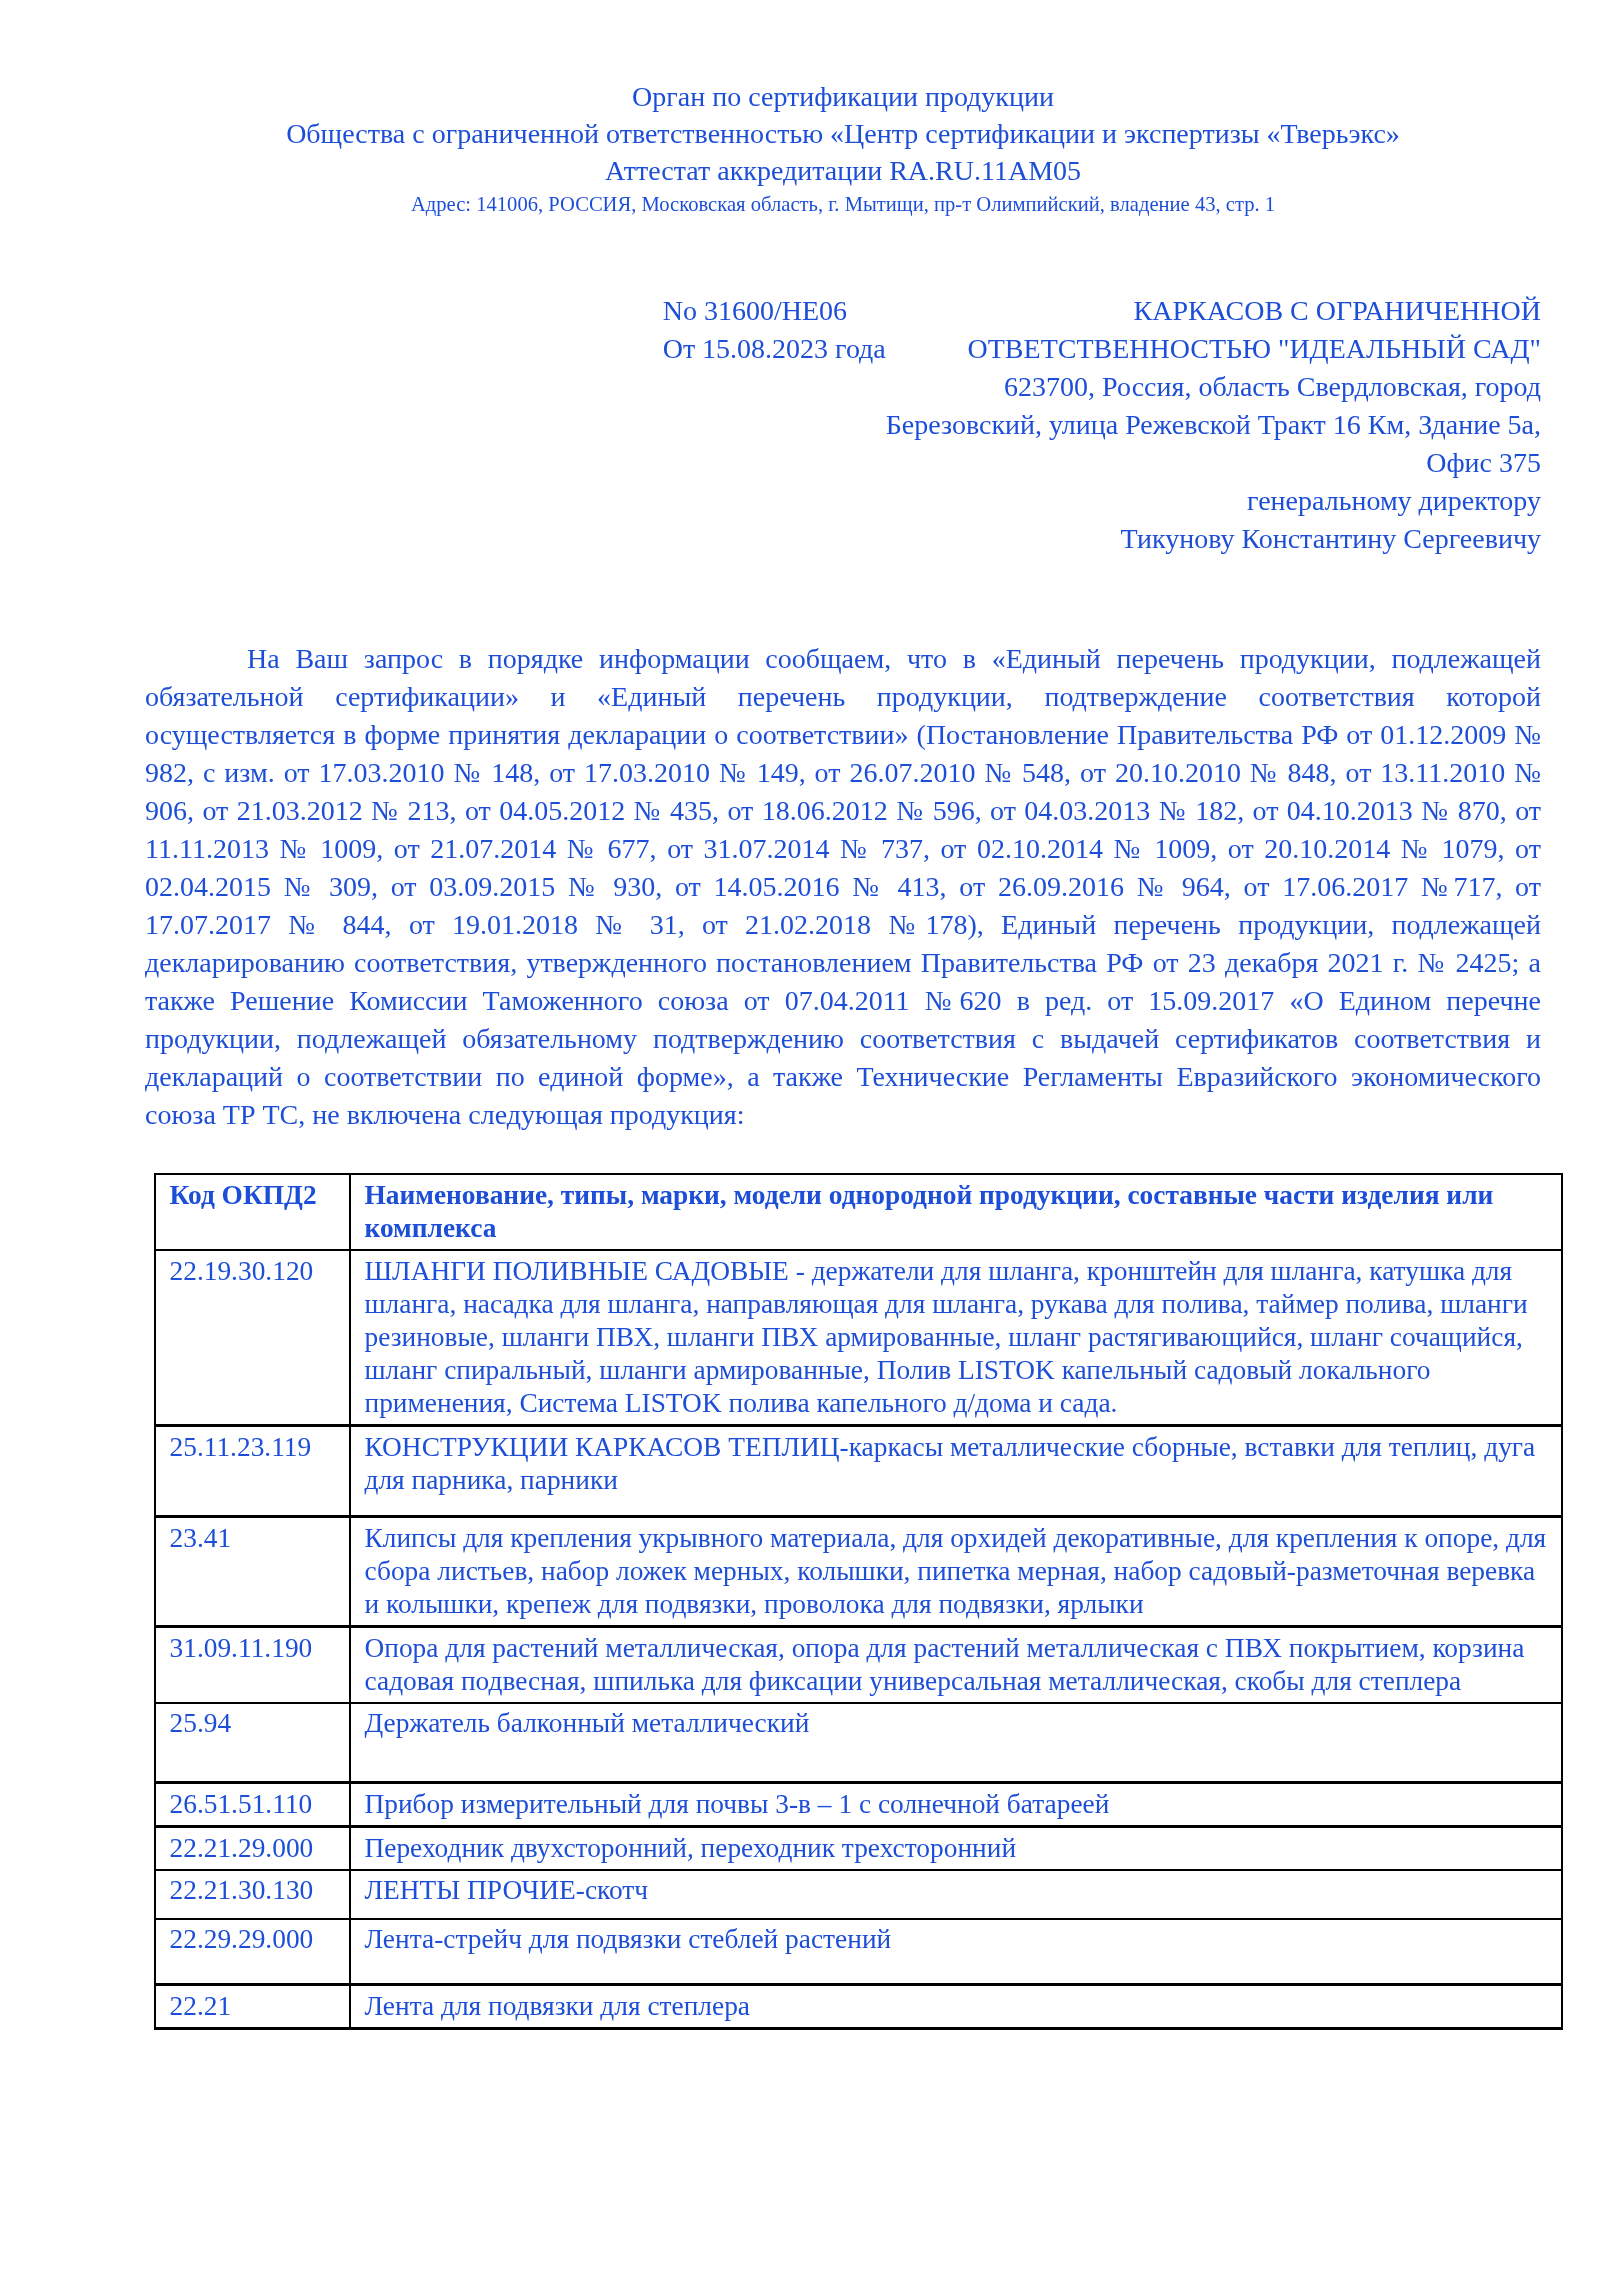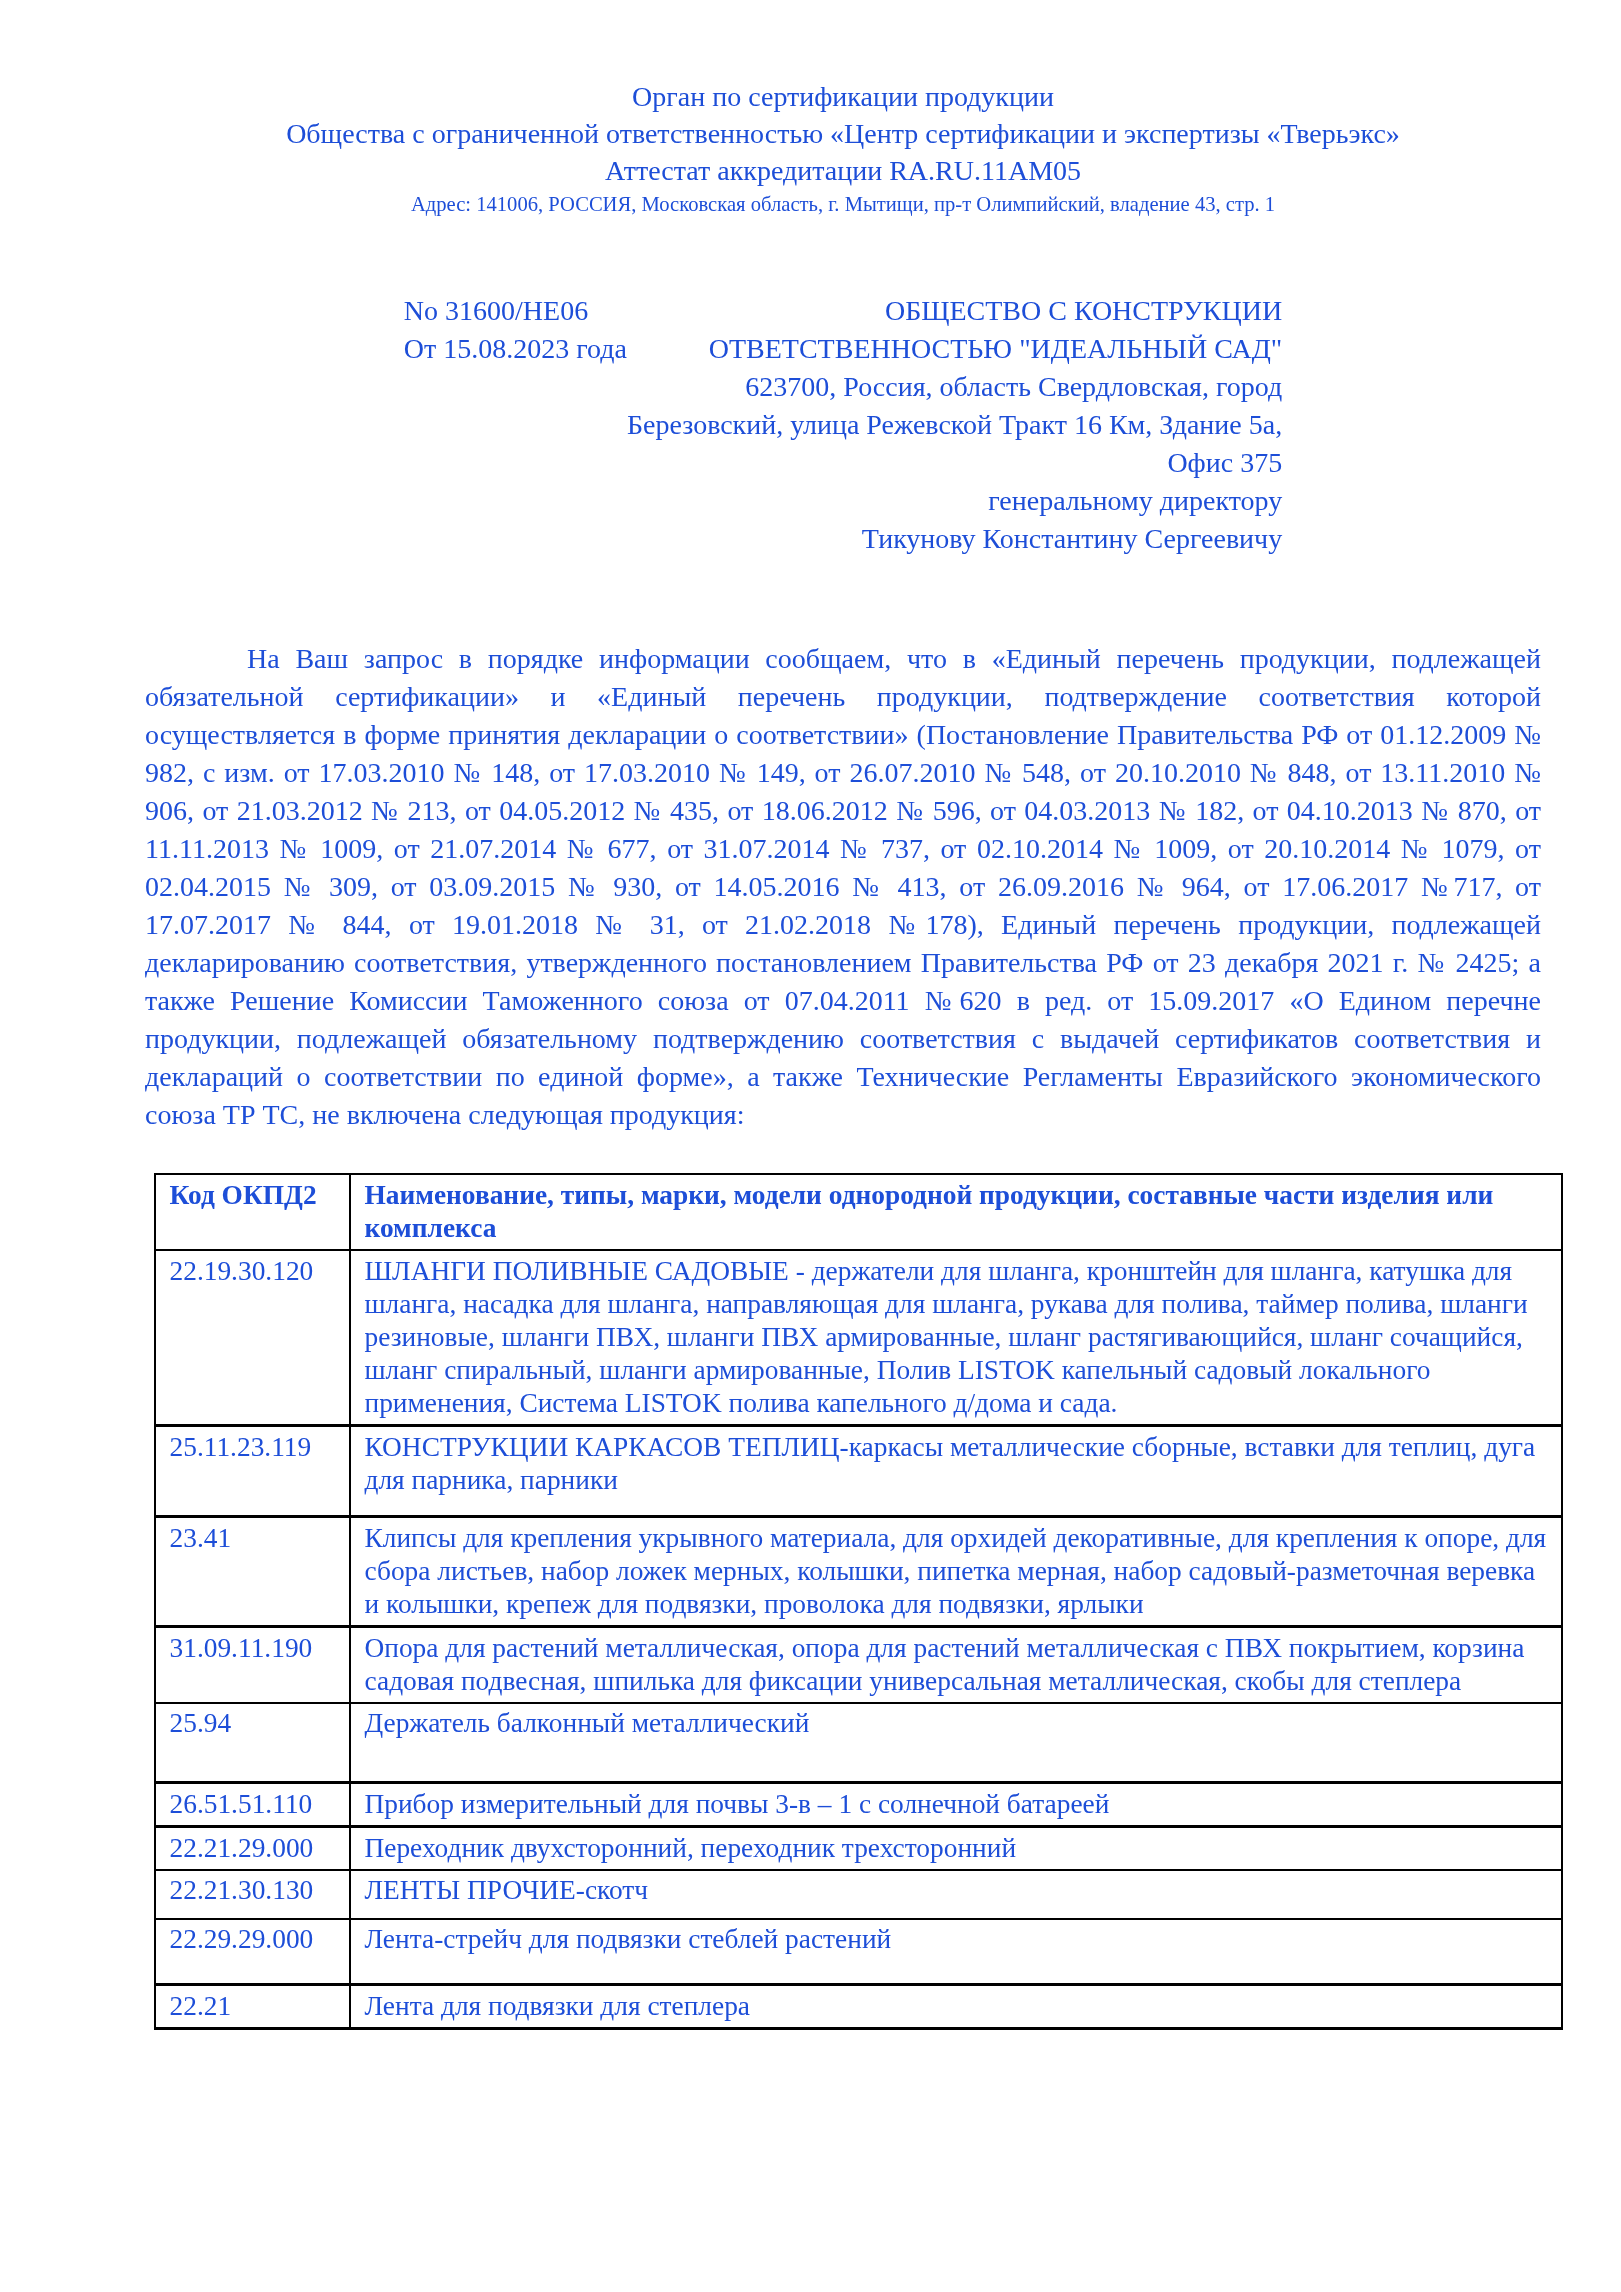--- a/index.html
+++ b/index.html
@@ -25,21 +25,21 @@
     line-height: 37px;
   }
   .letterhead .address-line {
     font-size: 20.6px;
     line-height: 27.4px;
     margin-top: 2px;
   }
   
   .ref-row {
     display: flex;
-    justify-content: center;
+    justify-content: flex-end;
     align-items: flex-start;
     margin-top: 74px;
   }
   .ref-block {
     font-size: 28px;
     line-height: 38px;
     white-space: nowrap;
   }
   .recipient-block {
     text-align: right;
@@ -99,21 +99,21 @@
     <div>Аттестат аккредитации RA.RU.11АМ05</div>
     <div class="address-line">Адрес: 141006, РОССИЯ, Московская область, г. Мытищи, пр-т Олимпийский, владение 43, стр. 1</div>
   </div>
 
   <div class="ref-row">
     <div class="ref-block">
       <div>No 31600/НЕ06</div>
       <div>От 15.08.2023 года</div>
     </div>
     <div class="recipient-block">
-        <div>ОБЩЕСТВО С КОНСТРУКЦИИ</div>
+        <div>КАРКАСОВ С ОГРАНИЧЕННОЙ</div>
         <div>ОТВЕТСТВЕННОСТЬЮ "ИДЕАЛЬНЫЙ САД"</div>
         <div>623700, Россия, область Свердловская, город</div>
         <div>Березовский, улица Режевской Тракт 16 Км, Здание 5а,</div>
         <div>Офис 375</div>
         <div>генеральному директору</div>
         <div>Тикунову Константину Сергеевичу</div>
       </div>
   </div>
 
   <div class="body-paragraph">На Ваш запрос в порядке информации сообщаем, что в «Единый перечень продукции, подлежащей обязательной сертификации» и «Единый перечень продукции, подтверждение соответствия которой осуществляется в форме принятия декларации о соответствии» (Постановление Правительства РФ от 01.12.2009 № 982, с изм. от 17.03.2010 № 148, от 17.03.2010 № 149, от 26.07.2010 № 548, от 20.10.2010 № 848, от 13.11.2010 № 906, от 21.03.2012 № 213, от 04.05.2012 № 435, от 18.06.2012 № 596, от 04.03.2013 № 182, от 04.10.2013 № 870, от 11.11.2013 № 1009, от 21.07.2014 № 677, от 31.07.2014 № 737, от 02.10.2014 № 1009, от 20.10.2014 № 1079, от 02.04.2015 № 309, от 03.09.2015 № 930, от 14.05.2016 № 413, от 26.09.2016 № 964, от 17.06.2017 №717, от 17.07.2017 № 844, от 19.01.2018 № 31, от 21.02.2018 №178), Единый перечень продукции, подлежащей декларированию соответствия, утвержденного постановлением Правительства РФ от 23 декабря 2021 г. № 2425; а также Решение Комиссии Таможенного союза от 07.04.2011 №620 в ред. от 15.09.2017 «О Едином перечне продукции, подлежащей обязательному подтверждению соответствия с выдачей сертификатов соответствия и деклараций о соответствии по единой форме», а также Технические Регламенты Евразийского экономического союза ТР ТС, не включена следующая продукция:</div>

